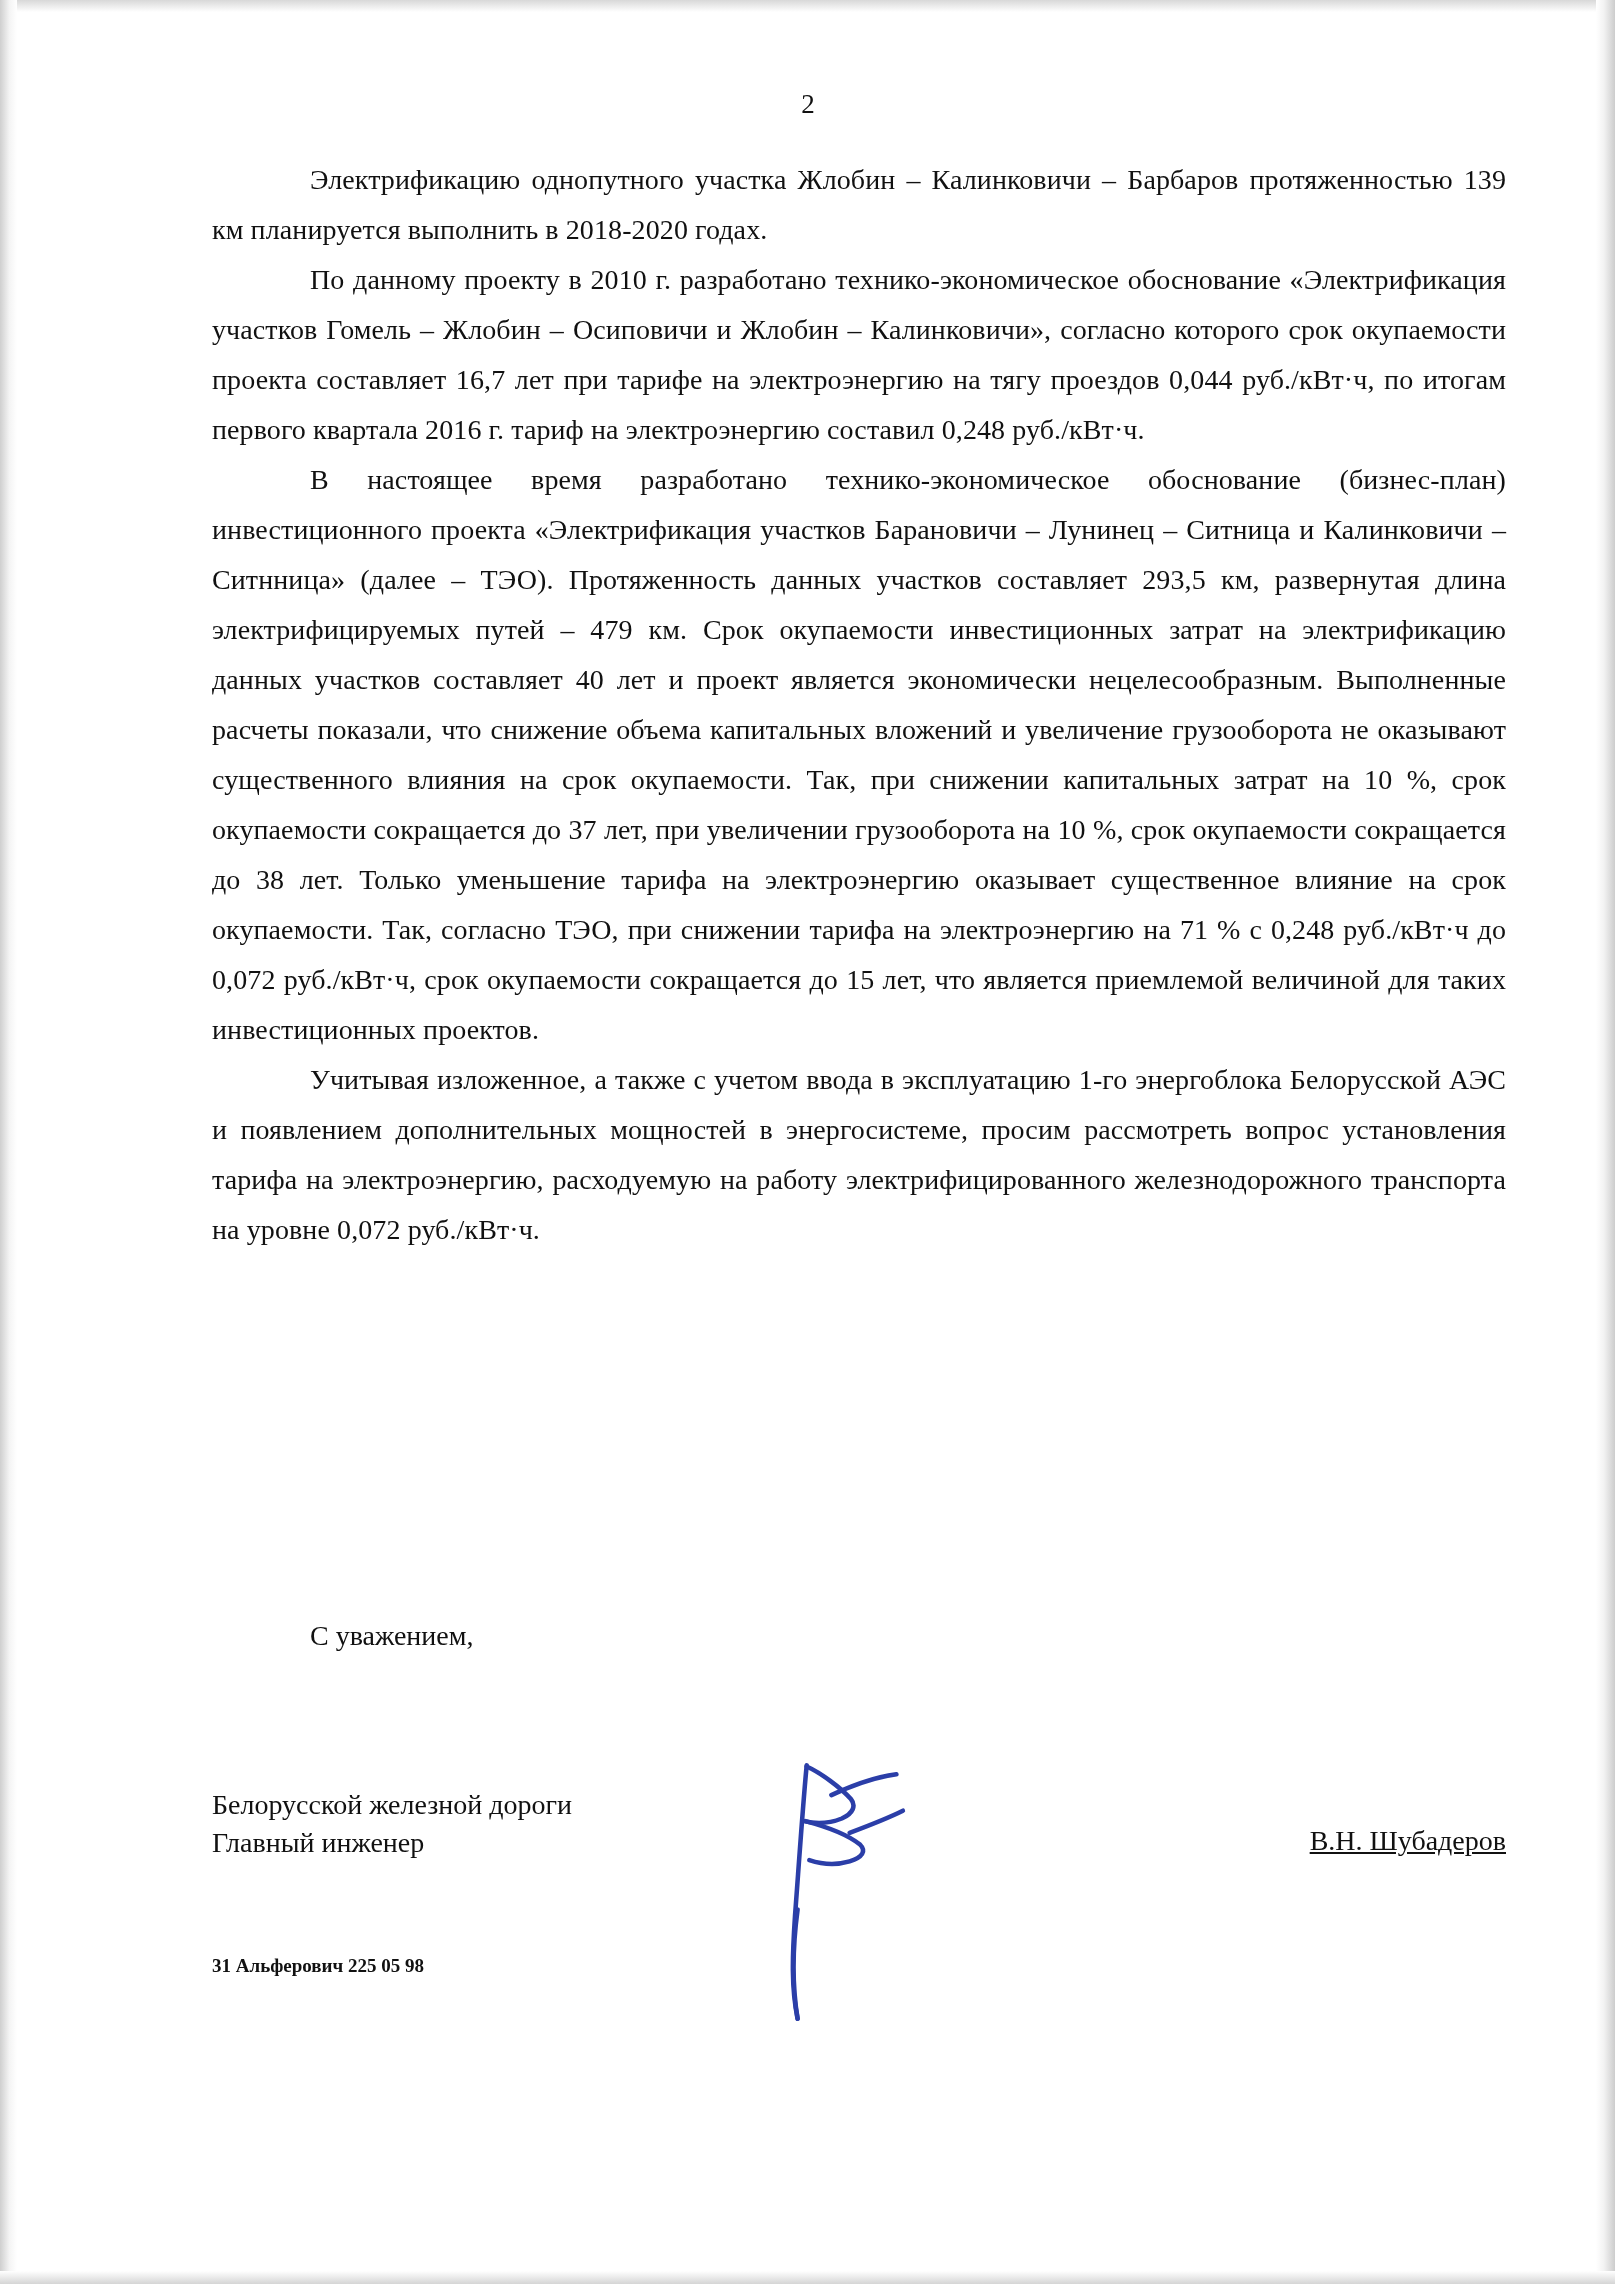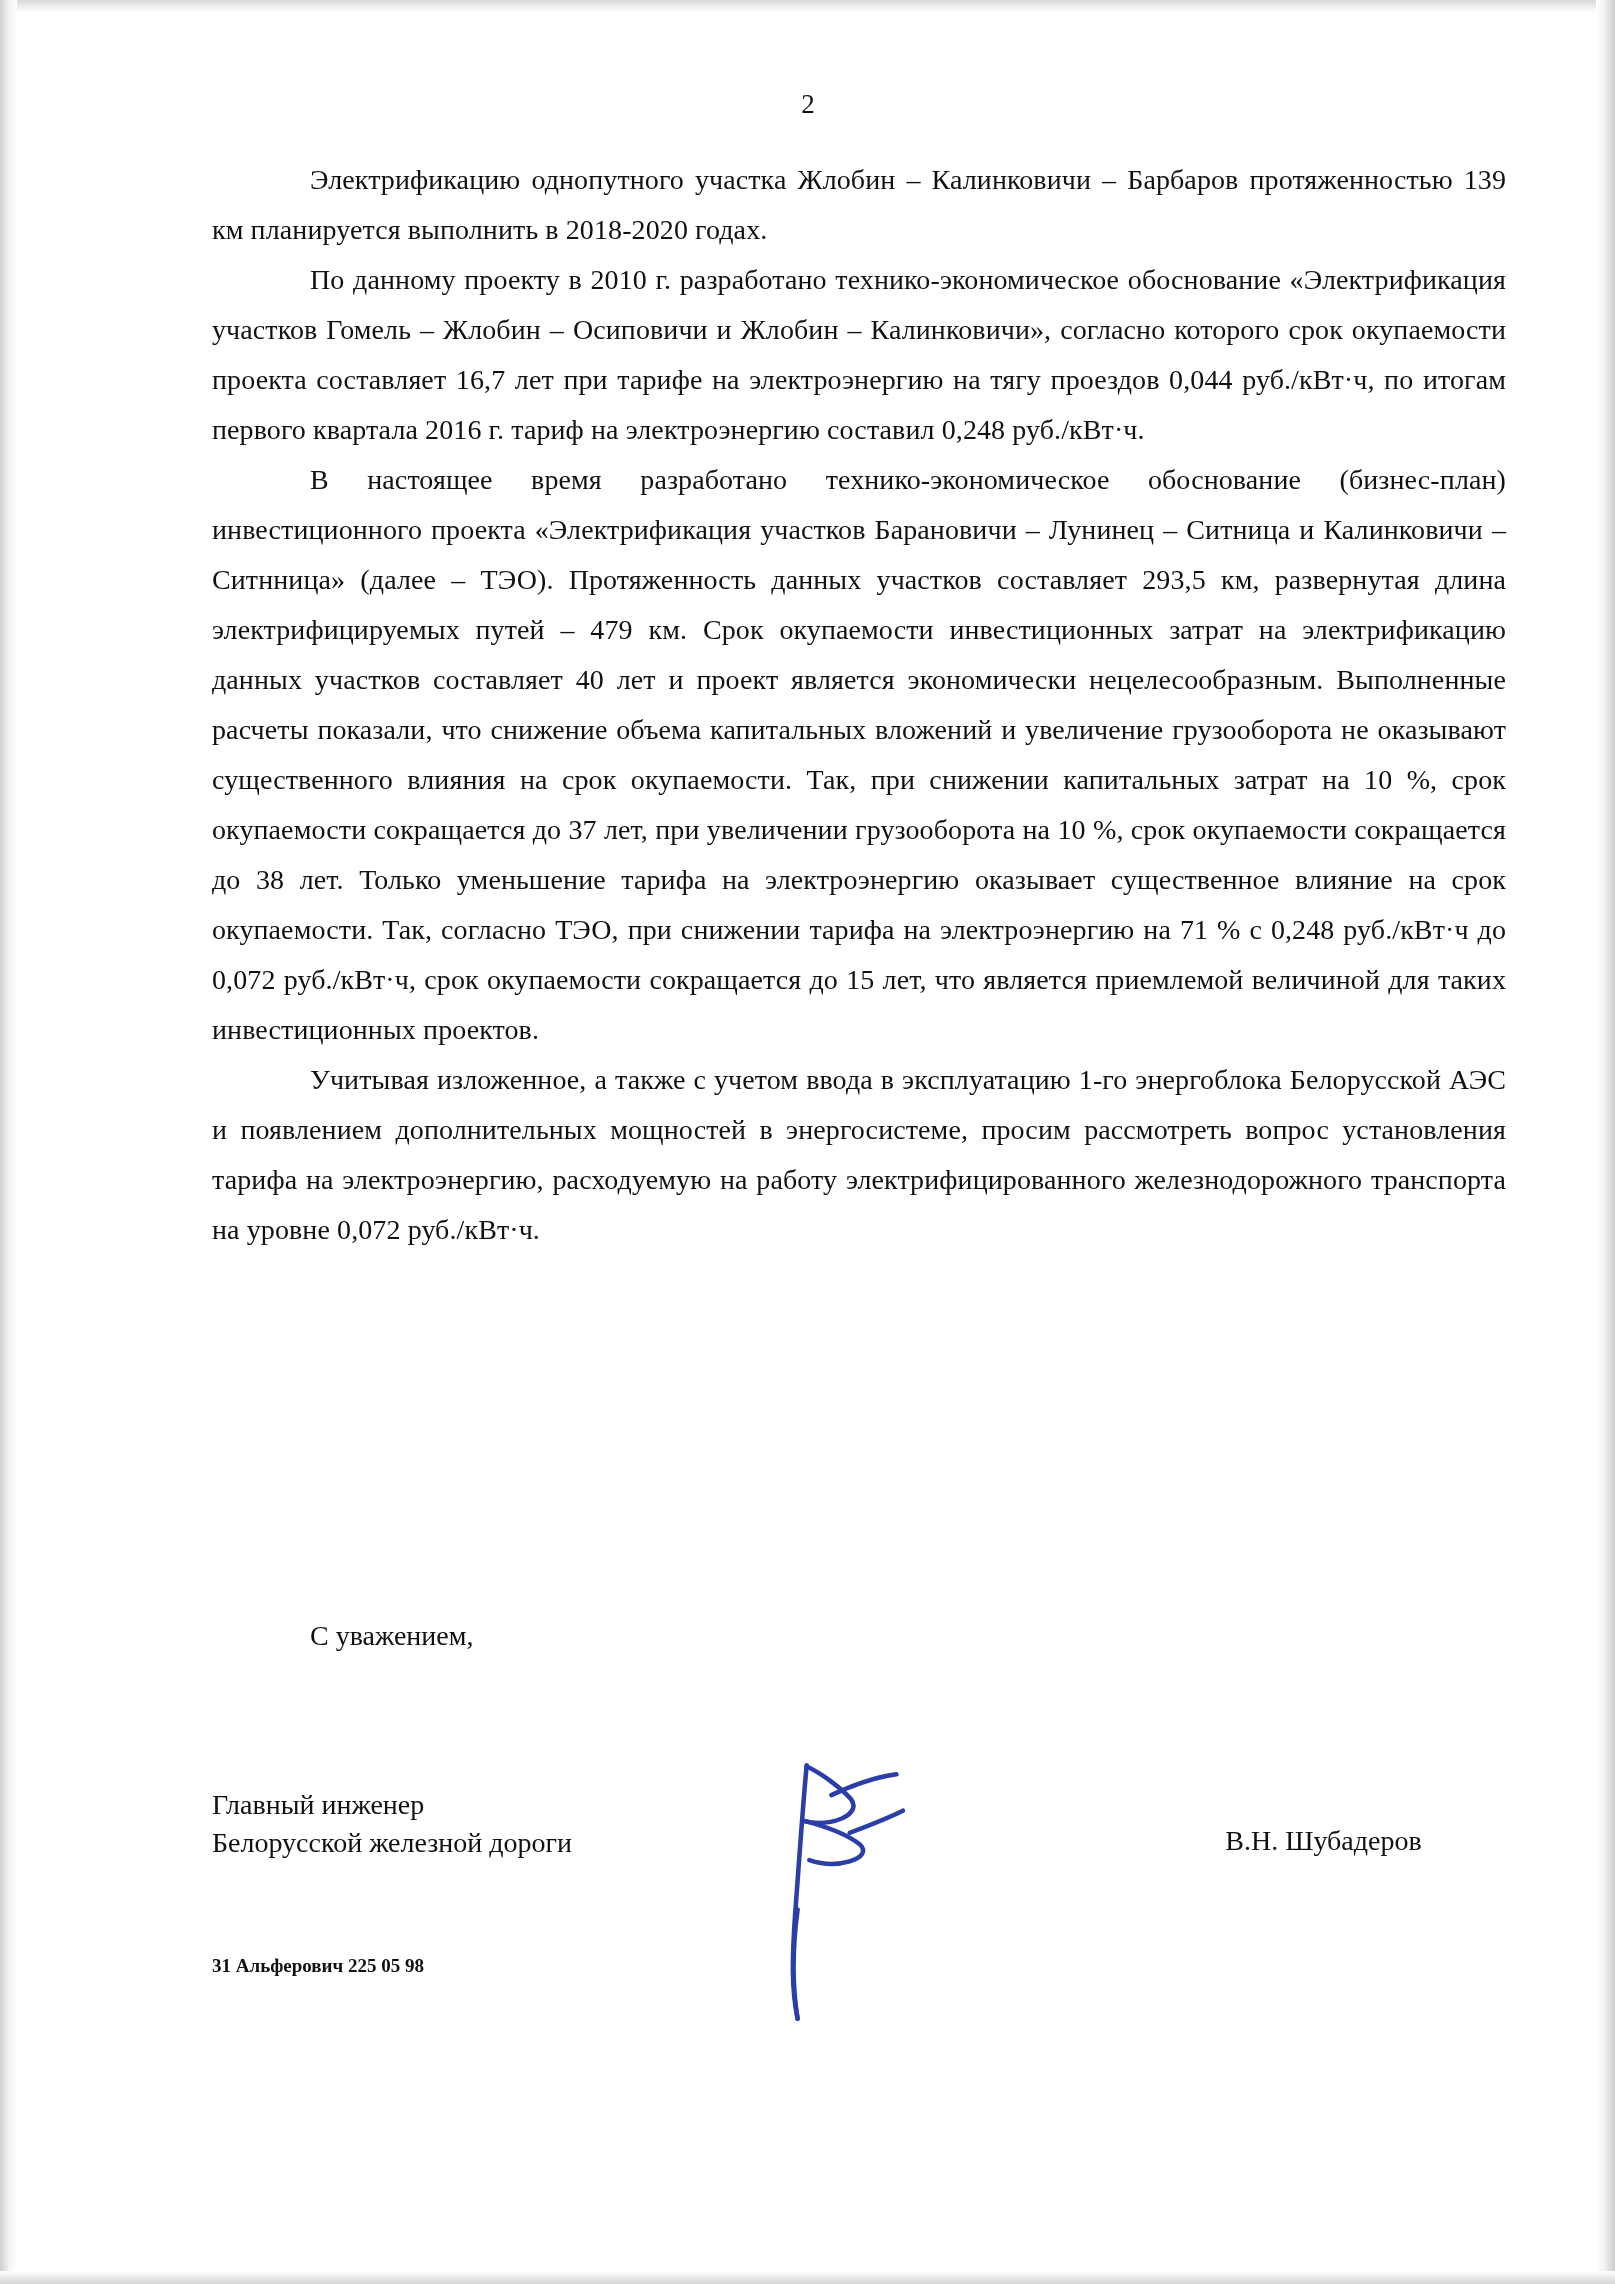--- a/index.html
+++ b/index.html
@@ -96,22 +96,23 @@
     line-height: 38px;
     display: flex;
     align-items: flex-start;
     justify-content: space-between;
   }
   .signature-block .title-lines {
     width: 587px;
   }
   .signature-block .name {
     width: 365px;
-    text-align: center;
+    text-align: right;
     padding-top: 36px;
+    text-decoration: underline;
   }
 
   .signature-mark {
     position: absolute;
     left: 769px;
     top: 1753px;
     width: 169px;
     height: 274px;
     pointer-events: none;
   }
@@ -143,22 +144,22 @@
     <p class="body-par">В настоящее время разработано технико-экономическое обоснование (бизнес-план) инвестиционного проекта «Электрификация участков Барановичи – Лунинец – Ситница и Калинковичи – Ситнница» (далее – ТЭО). Протяженность данных участков составляет 293,5 км, развернутая длина электрифицируемых путей – 479 км. Срок окупаемости инвестиционных затрат на электрификацию данных участков составляет 40 лет и проект является экономически нецелесообразным. Выполненные расчеты показали, что снижение объема капитальных вложений и увеличение грузооборота не оказывают существенного влияния на срок окупаемости. Так, при снижении капитальных затрат на 10 %, срок окупаемости сокращается до 37 лет, при увеличении грузооборота на 10 %, срок окупаемости сокращается до 38 лет. Только уменьшение тарифа на электроэнергию оказывает существенное влияние на срок окупаемости. Так, согласно ТЭО, при снижении тарифа на электроэнергию на 71 % с 0,248 руб./кВт·ч до 0,072 руб./кВт·ч, срок окупаемости сокращается до 15 лет, что является приемлемой величиной для таких инвестиционных проектов.</p>
     <p class="body-par">Учитывая изложенное, а также с учетом ввода в эксплуатацию 1-го энергоблока Белорусской АЭС и появлением дополнительных мощностей в энергосистеме, просим рассмотреть вопрос установления тарифа на электроэнергию, расходуемую на работу электрифицированного железнодорожного транспорта на уровне 0,072 руб./кВт·ч.</p>
   </div>
 
   <div class="closing">
     <div class="sign-off">С уважением,</div>
   </div>
 
   <div class="signature-block">
     <div class="title-lines">
+      <div>Белорусской железной дороги</div>
       <div>Главный инженер</div>
-      <div>Белорусской железной дороги</div>
     </div>
     <div class="name">В.Н. Шубадеров</div>
   </div>
 
   <svg class="signature-mark" viewBox="0 0 260 420" xmlns="http://www.w3.org/2000/svg">
     <g fill="none" stroke="#2b3ea8" stroke-width="7" stroke-linecap="round" stroke-linejoin="round">
       <path d="M58 18 C52 80, 46 170, 40 250 C36 310, 34 360, 44 408"></path>
       <path d="M58 20 C80 30, 110 52, 126 70 C134 80, 130 92, 112 100 C92 108, 70 108, 54 104"></path>
       <path d="M56 104 C86 112, 120 124, 140 140 C150 150, 144 160, 124 166 C104 172, 80 170, 62 164"></path>
       <path d="M96 64 C130 48, 166 36, 196 32"></path>

